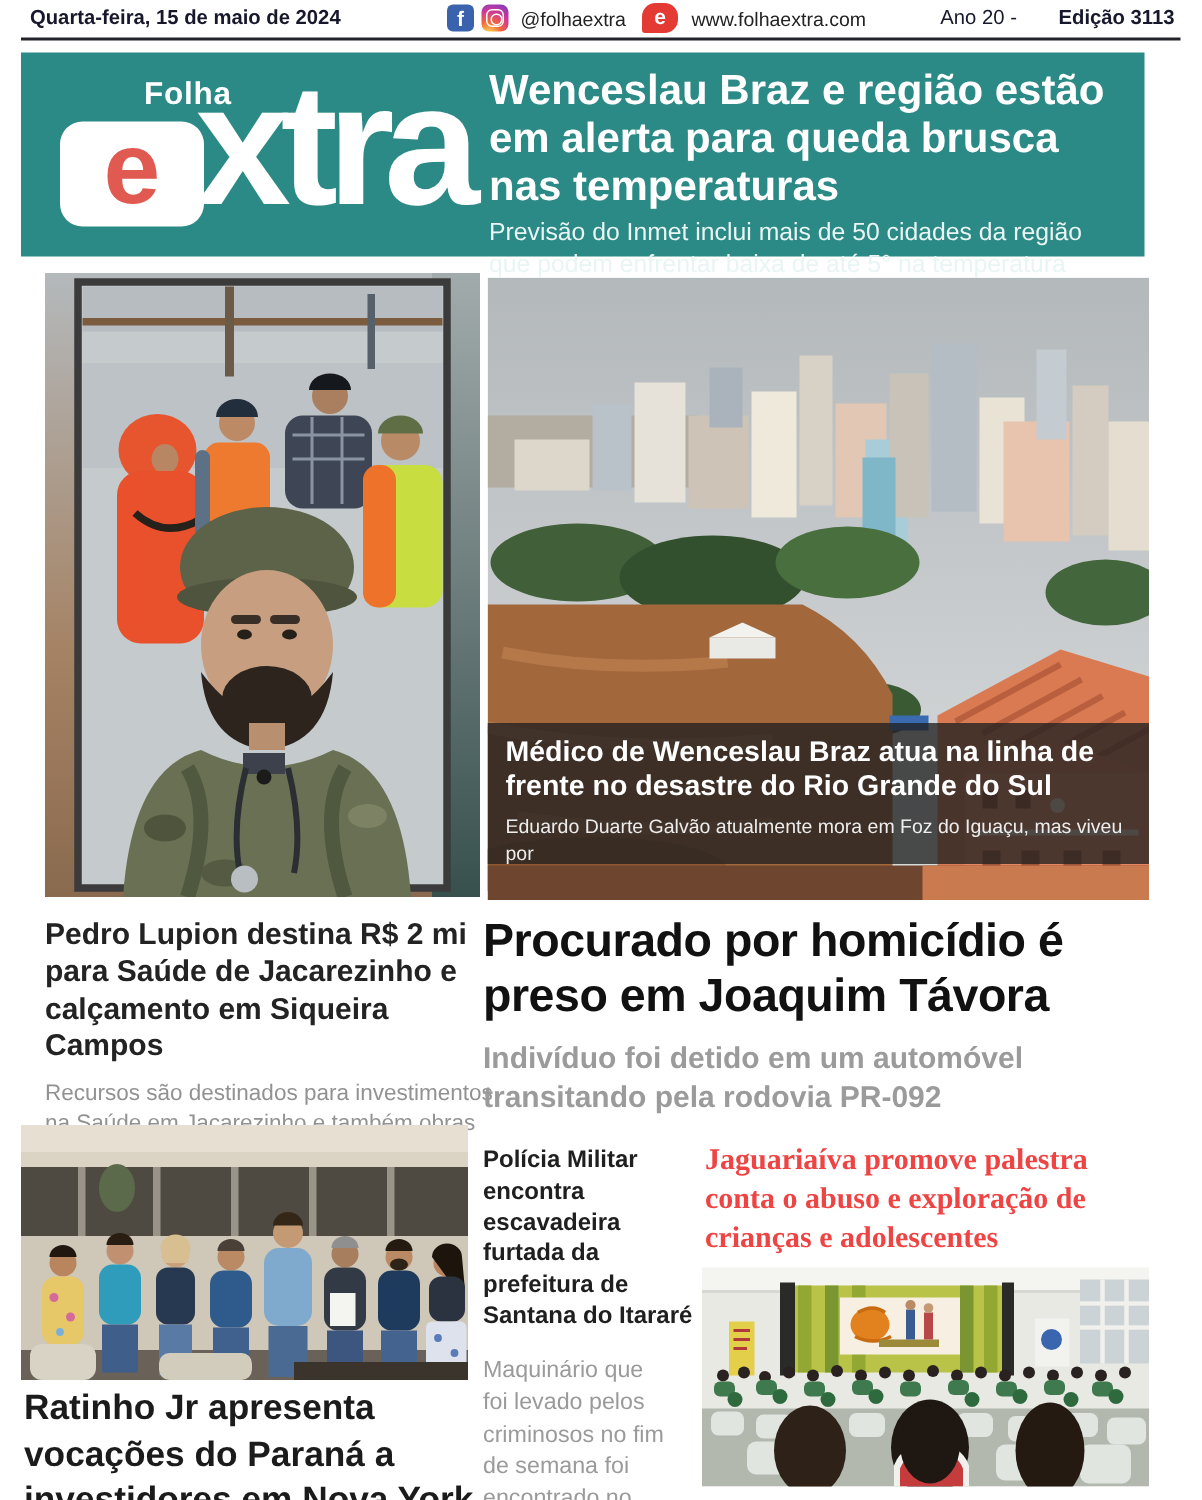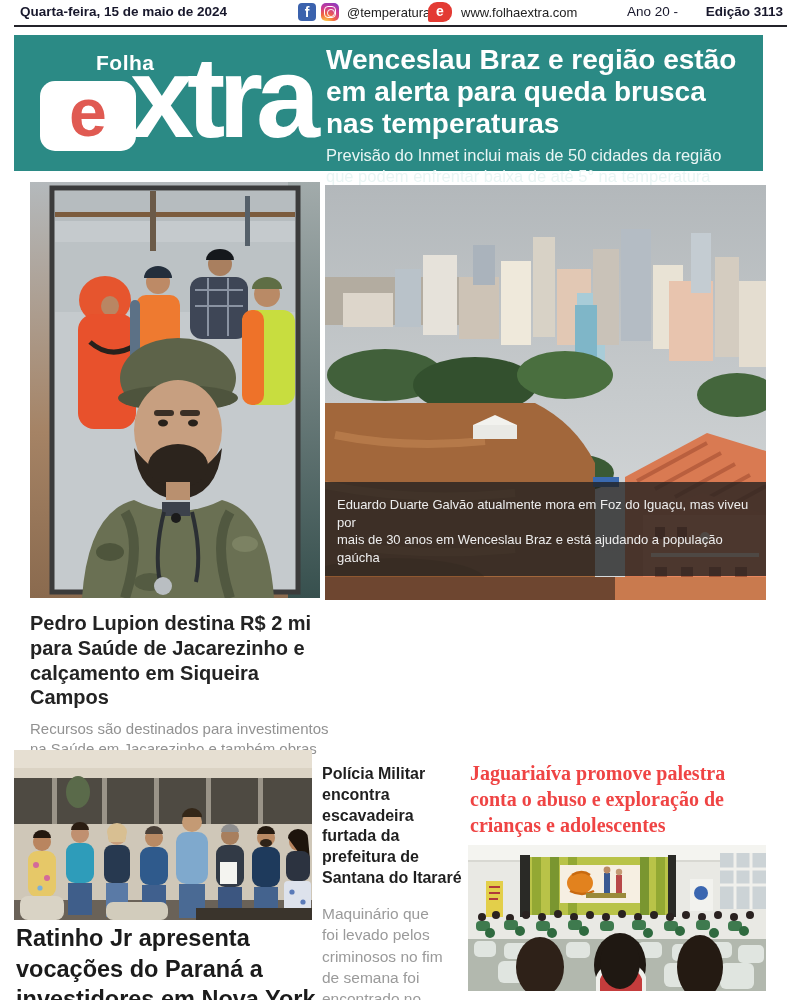--- a/index.html
+++ b/index.html
@@ -73,21 +73,21 @@
 </head>
 <body>
 
 <div class="page">
 
   <div class="topbar">
     <span class="date">Quarta-feira, 15 de maio de 2024</span>
     <span class="social">
       <span class="fb">f</span>
       <span class="ig"></span>
-      <span class="handle">@temperatura</span>
+      <span class="handle">@folhaextra</span>
     </span>
     <span class="ebadge">e</span>
     <span class="url">www.folhaextra.com</span>
     <span class="edition"><span>Ano 20 - </span><b>Edição 3113</b></span>
   </div>
   <div class="rule"></div>
 
   <div class="masthead">
     <span class="logo-folha">Folha</span>
     <span class="logo-ebox"><span class="logo-e">e</span></span>
@@ -235,34 +235,42 @@
         <circle cx="380" cy="352" r="5" fill="#f2d6c4"></circle>
         <rect x="330" y="382" width="12" height="16" fill="#a35436"></rect>
         <rect x="356" y="382" width="12" height="16" fill="#a35436"></rect>
         <rect x="384" y="382" width="12" height="16" fill="#a35436"></rect>
         <rect x="410" y="382" width="12" height="16" fill="#a35436"></rect>
       </g>
       <rect x="0" y="392" width="441" height="23" fill="#6e4630"></rect>
       <rect x="290" y="392" width="151" height="23" fill="#c97a4e"></rect>
     </svg>
     <div class="caption">
+      <div class="cap-title">Médico de Wenceslau Braz atua na linha de
+frente no desastre do Rio Grande do Sul</div>
       <div class="cap-sub">Eduardo Duarte Galvão atualmente mora em Foz do Iguaçu, mas viveu por
 mais de 30 anos em Wenceslau Braz e está ajudando a população gaúcha</div>
     </div>
   </div>
 
   <div class="art-lupion">
     <h2>Pedro Lupion destina R$ 2 mi
 para Saúde de Jacarezinho e
 calçamento em Siqueira Campos</h2>
     <p>Recursos são destinados para investimentos
 na Saúde em Jacarezinho e também obras
 de Infraestrutura na Alemoa</p>
   </div>
 
+  <div class="art-homicidio">
+    <h1>Procurado por homicídio é
+preso em Joaquim Távora</h1>
+    <p>Indivíduo foi detido em um automóvel
+transitando pela rodovia PR-092</p>
+  </div>
 
   <div class="art-escavadeira">
     <h3>Polícia Militar
 encontra
 escavadeira
 furtada da
 prefeitura de
 Santana do Itararé</h3>
     <p>Maquinário que
 foi levado pelos

